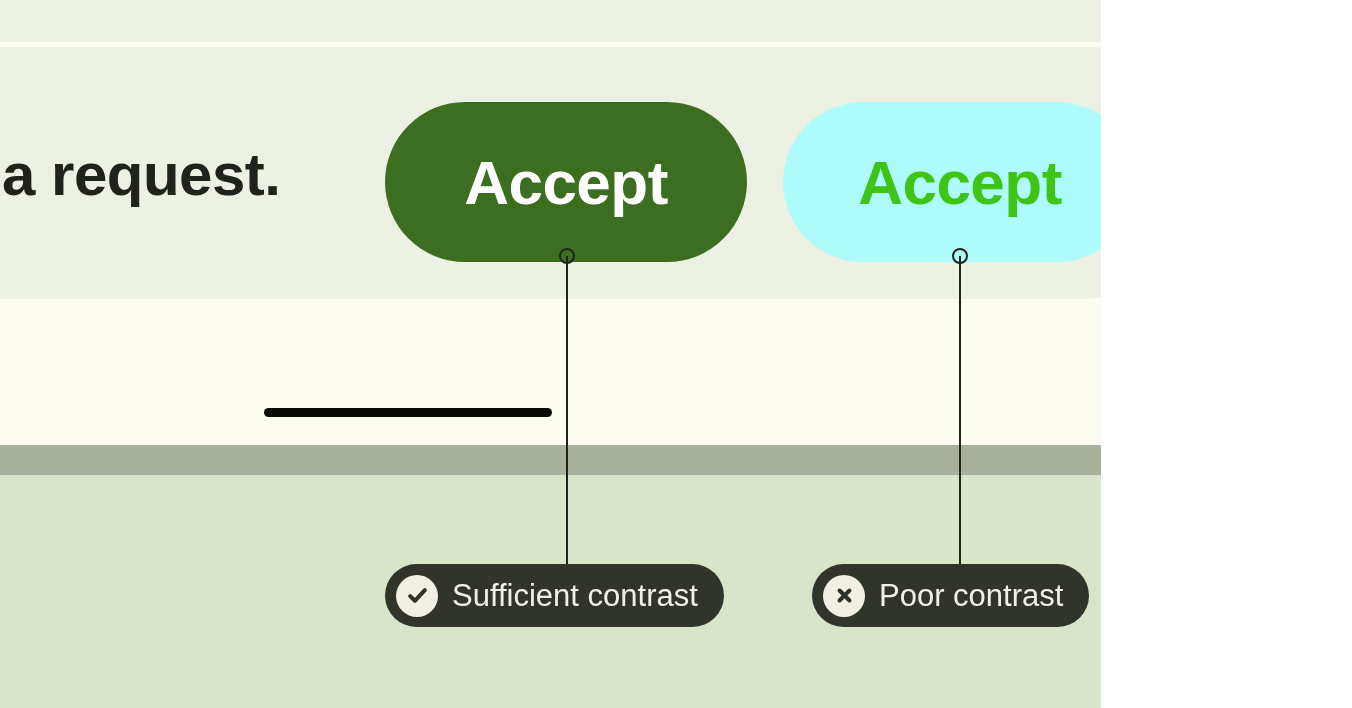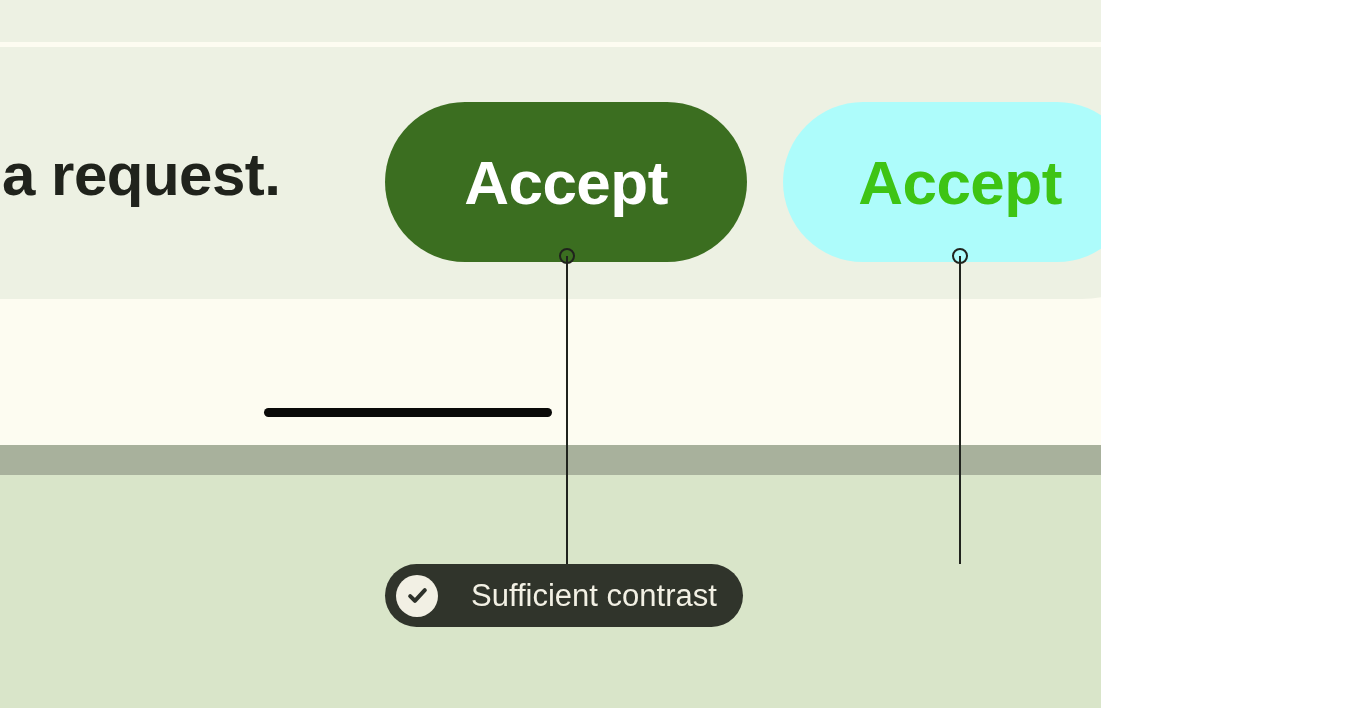--- a/index.html
+++ b/index.html
@@ -62,21 +62,21 @@
     position:absolute; top:248px; width:16px; height:16px;
     border:2.5px solid var(--c-connector); border-radius:50%;
     background:transparent;
   }
   .dot-accept { left:559px; }
   .dot-ignore { left:952px; }
 
   
   .callout {
     position:absolute; top:564px; height:63px;
-    display:flex; align-items:center; gap:33px;
+    display:flex; align-items:center; gap:14px;
     padding:0 26px 0 11px; border-radius:33px;
     background:var(--c-callout_background); color:var(--c-callout_text);
     font-size:31px; font-weight:500; white-space:nowrap;
   }
   .callout-sufficient { left:385px; }
   .callout-poor { left:812px; }
   .callout-icon {
     flex:0 0 auto; width:42px; height:42px; border-radius:50%;
     background:var(--c-callout_text);
     display:flex; align-items:center; justify-content:center;
@@ -113,14 +113,22 @@
 
   <div class="callout callout-sufficient">
     <span class="callout-icon">
       <svg viewBox="0 0 24 24">
           <path d="M5.5 12.6l4.2 4.1 8.8-9.4"></path>
         </svg>
     </span>
     <span>Sufficient contrast</span>
   </div>
 
+  <div class="callout callout-poor">
+    <span class="callout-icon">
+      <svg viewBox="0 0 24 24">
+          <path d="M7.6 7.6l8.8 8.8M16.4 7.6l-8.8 8.8"></path>
+        </svg>
+    </span>
+    <span>Poor contrast</span>
+  </div>
 
 </div>
 
 </body></html>

